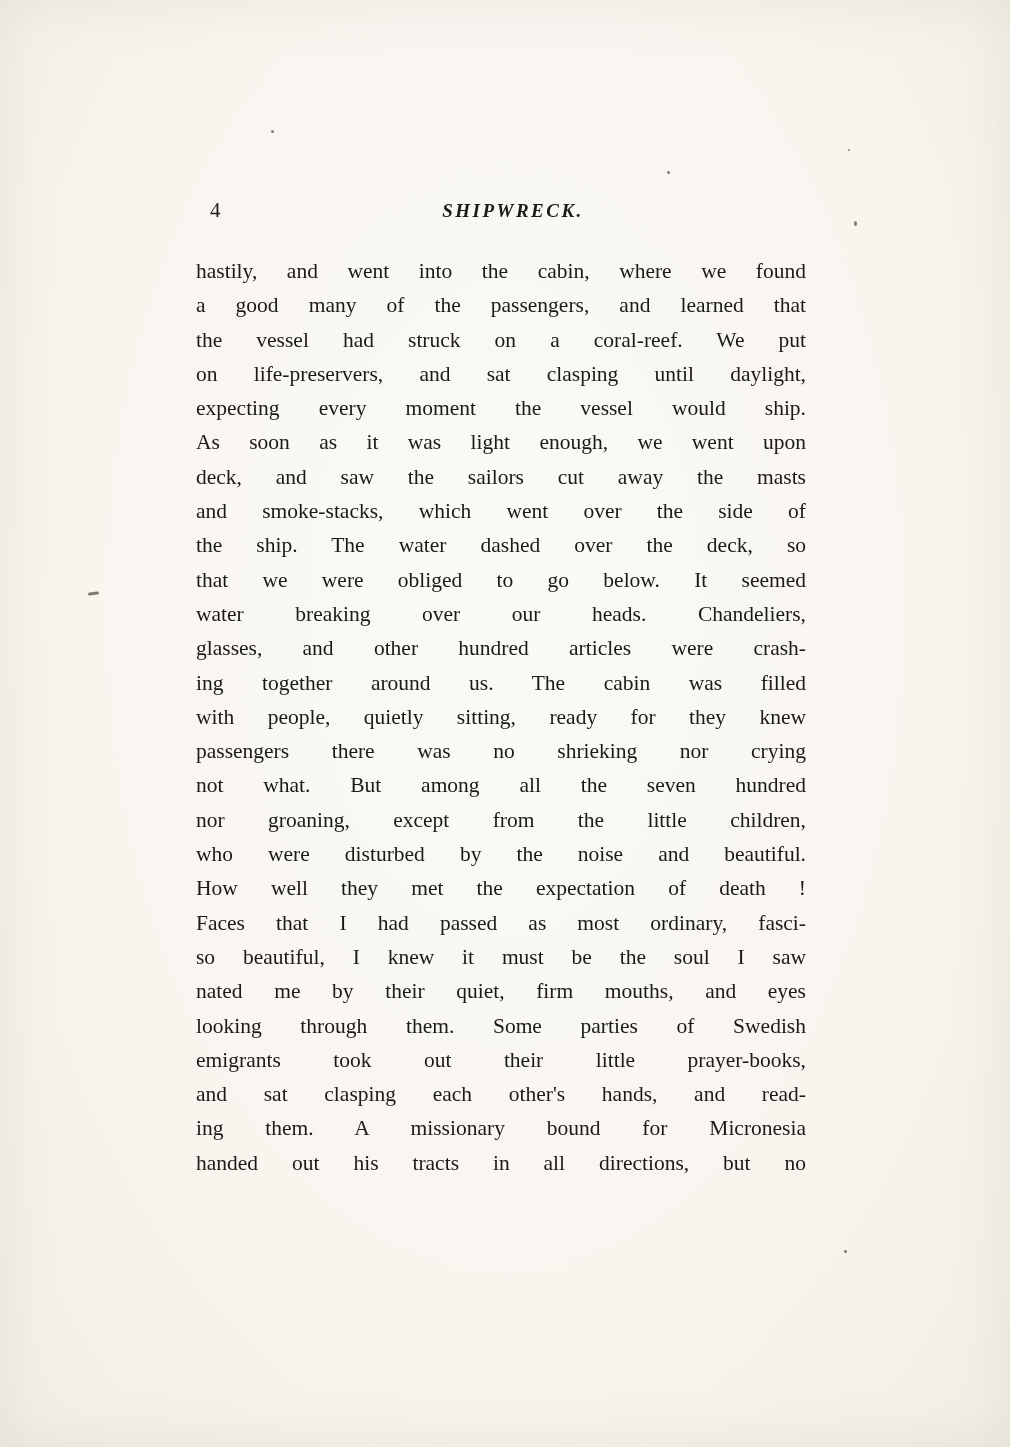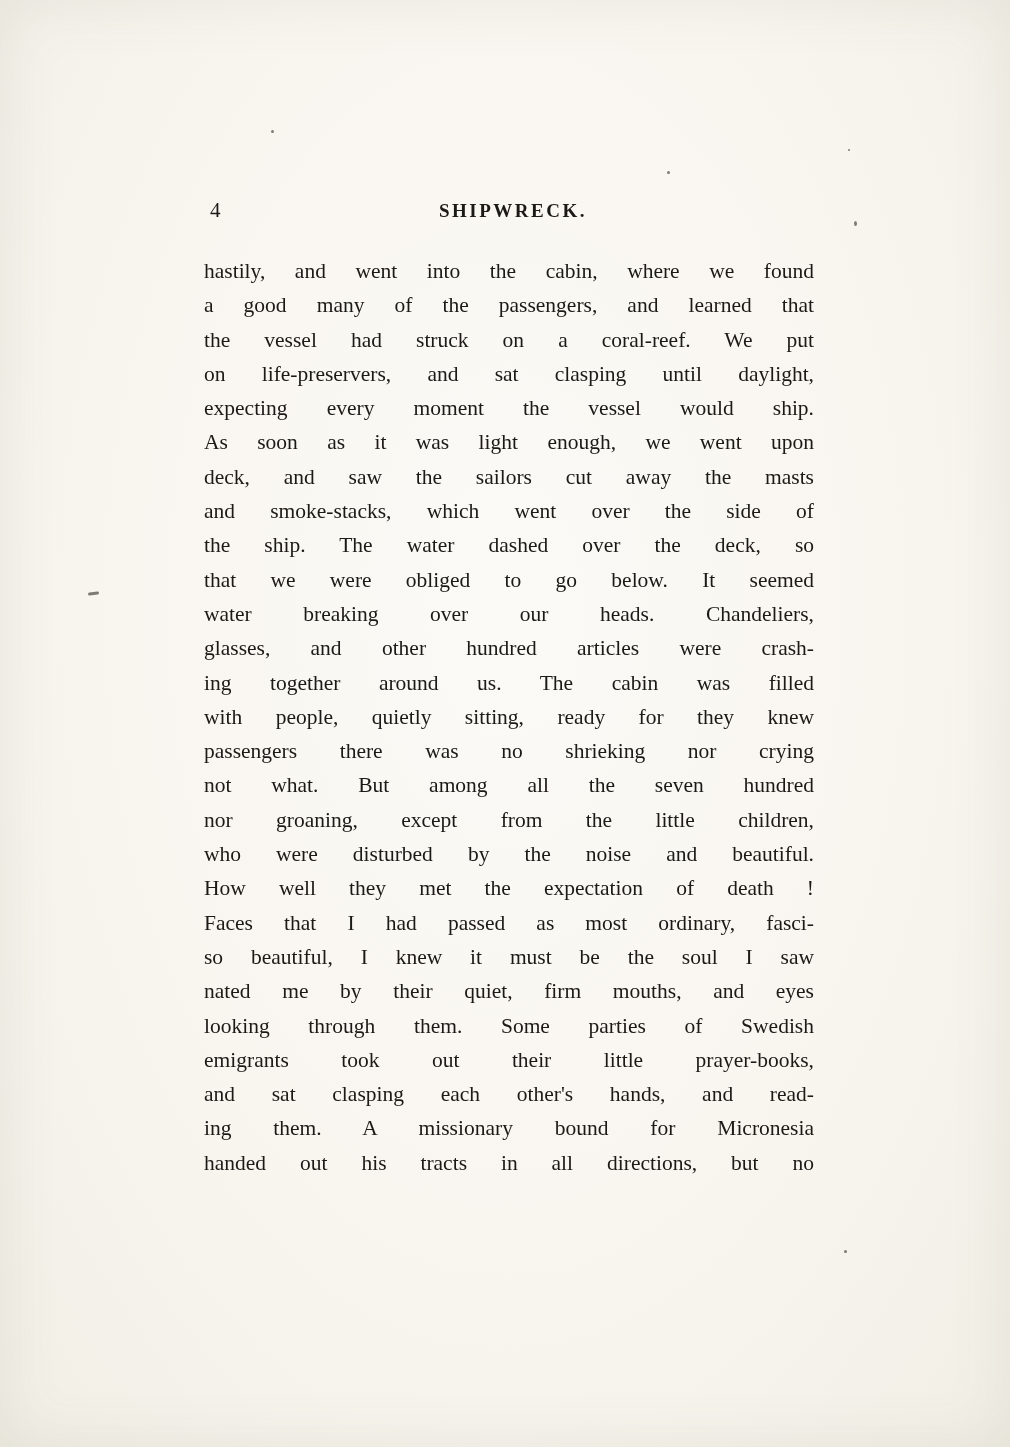--- a/index.html
+++ b/index.html
@@ -28,28 +28,29 @@
   .page-number {
     position: absolute;
     left: 2px;
     top: 0;
     font-size: 21px;
     letter-spacing: 0.5px;
   }
   .running-title {
     display: block;
     text-align: center;
+    font-style: italic;
     font-weight: bold;
     font-size: 19px;
     letter-spacing: 2.5px;
     padding-top: 2px;
   }
   .body-text {
     position: absolute;
-    left: 204px;
+    left: 196px;
     top: 254px;
     width: 610px;
   }
   .body-text .line {
     font-size: 21.5px;
     line-height: 34.3px;
     text-align: justify;
     text-align-last: justify;
     white-space: normal;
     word-spacing: 0.5px;

